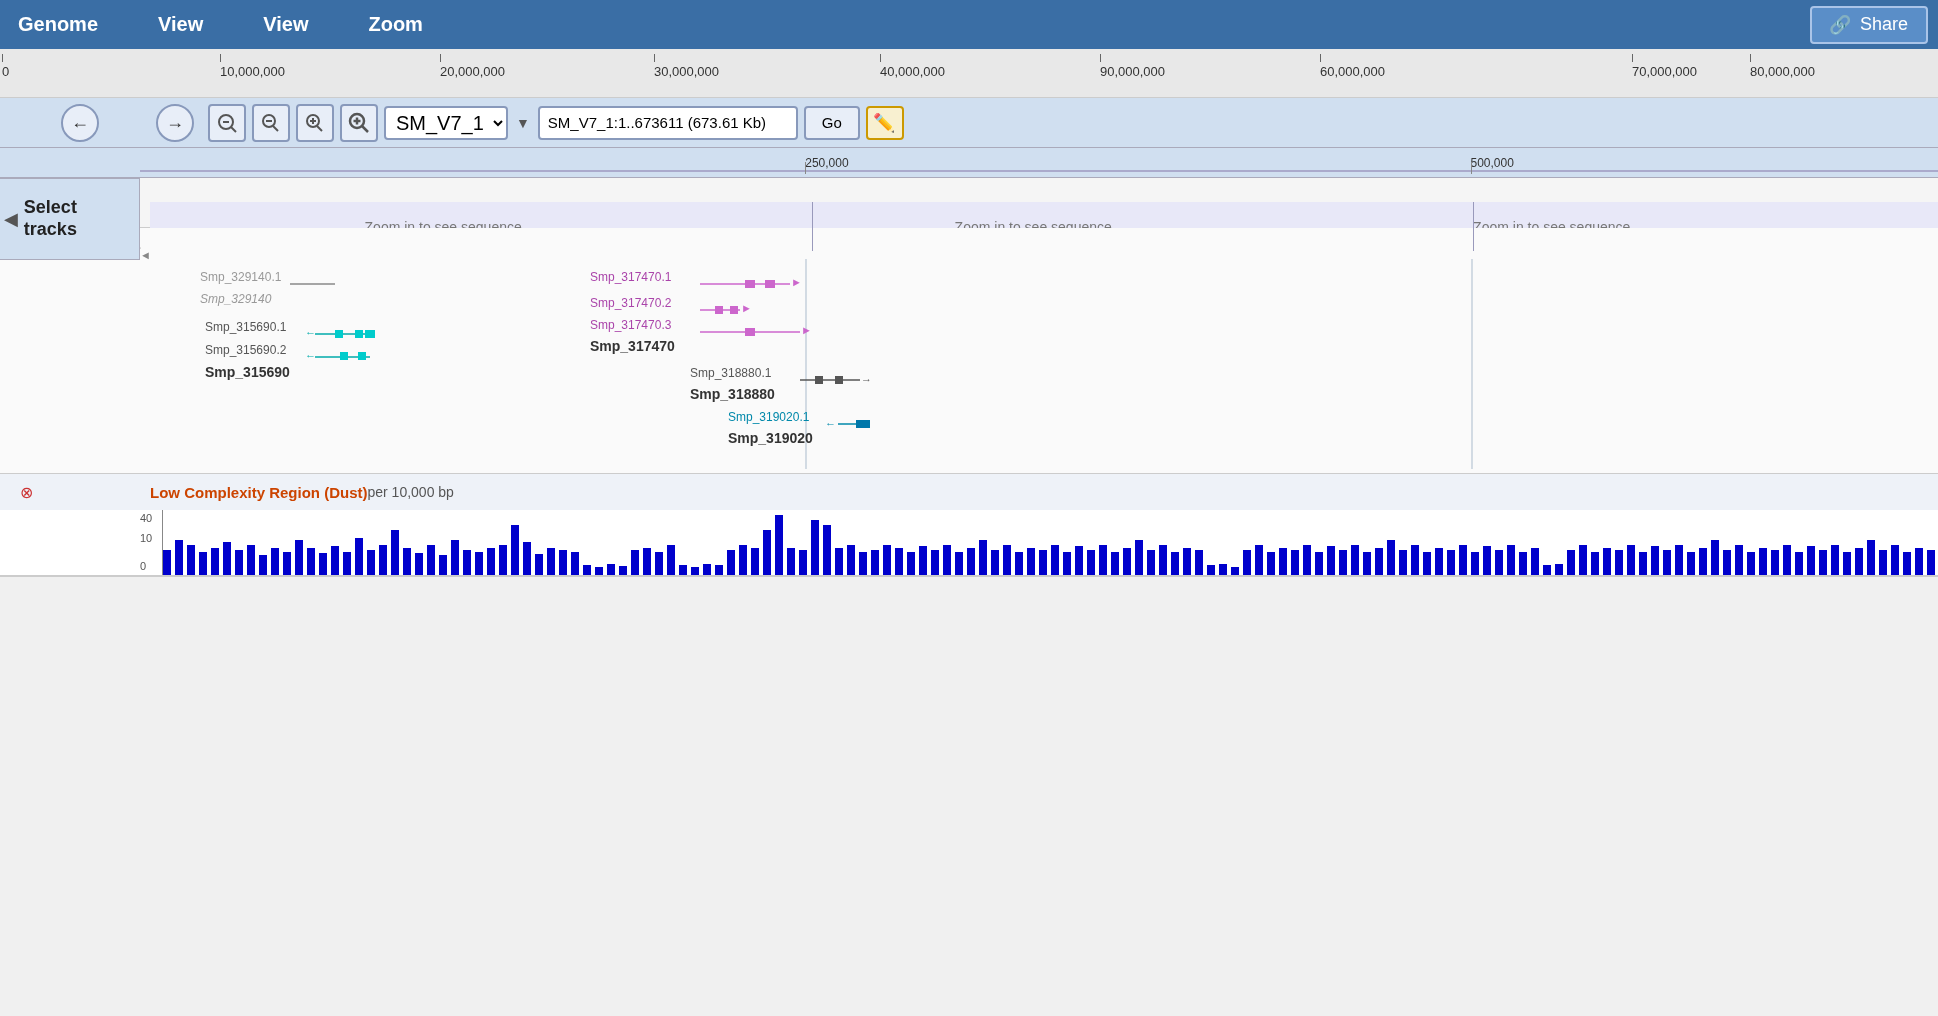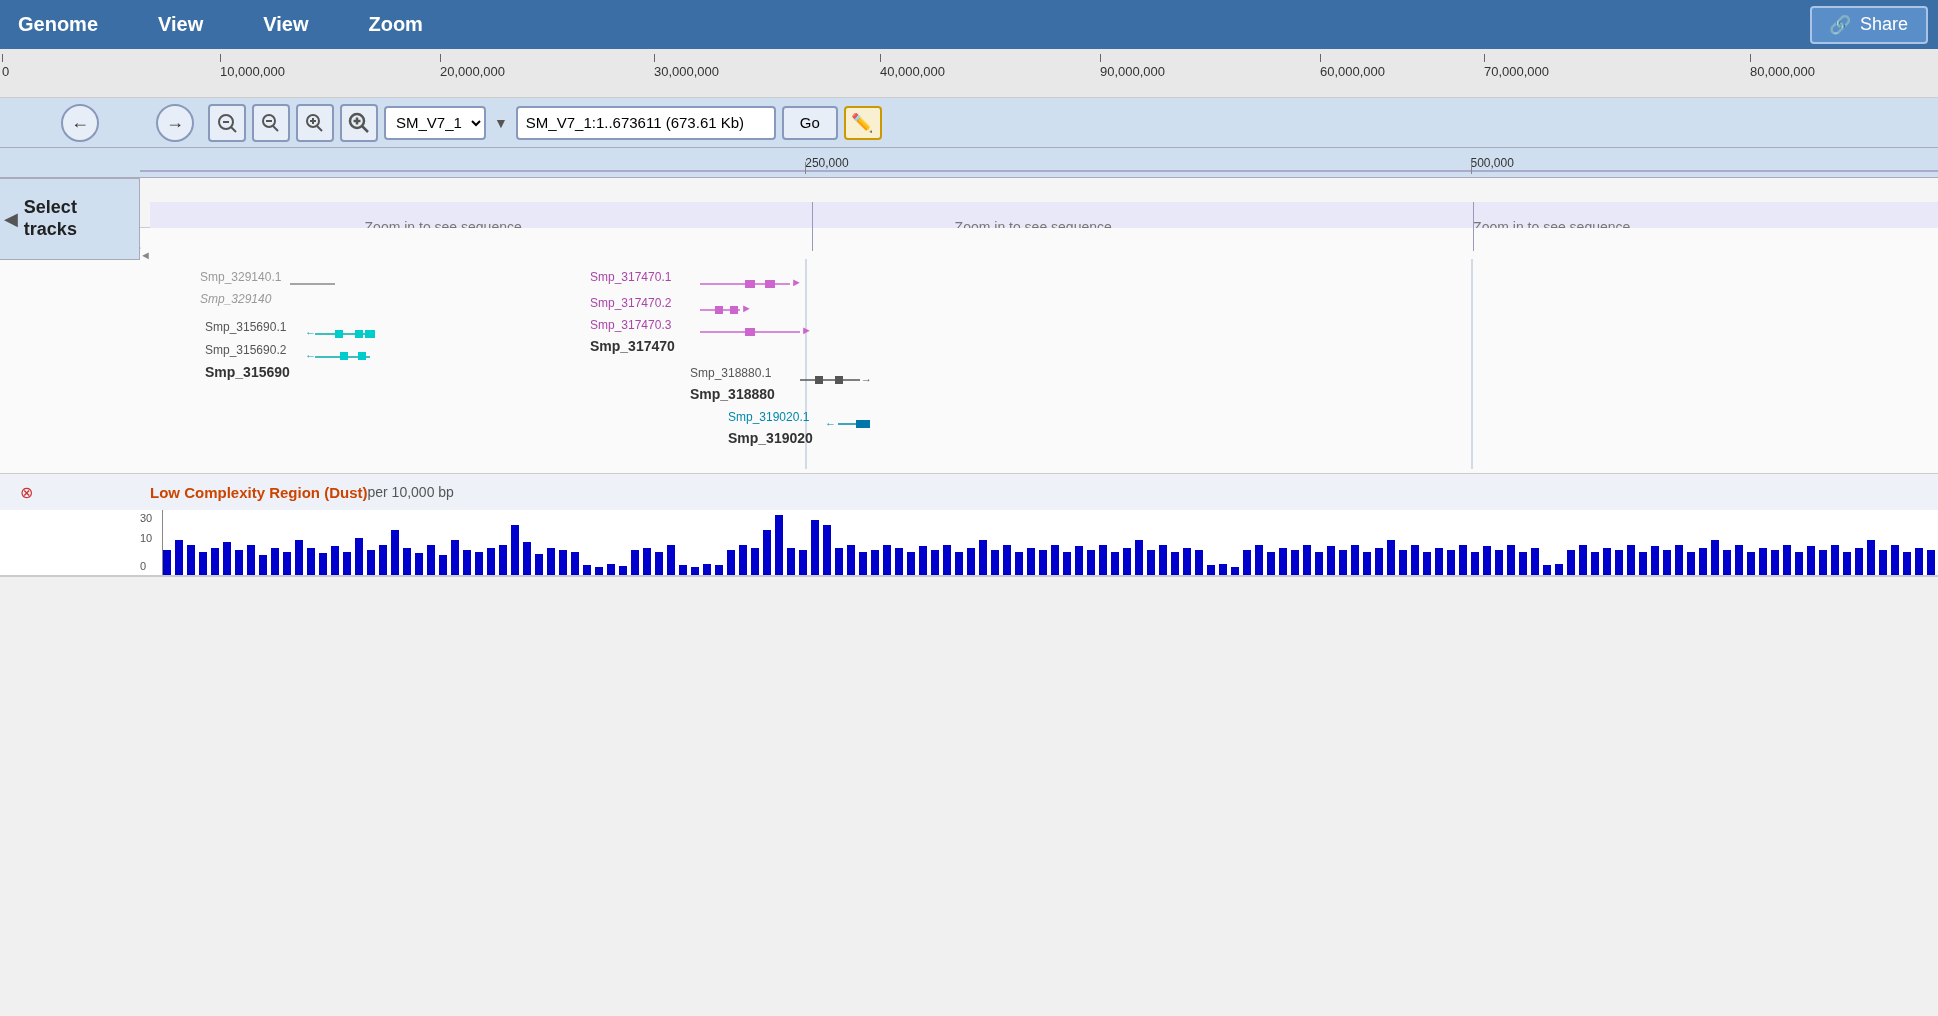--- a/index.html
+++ b/index.html
@@ -90,21 +90,21 @@
       height: 38px;
       font-size: 20px;
       cursor: pointer;
       display: flex;
       align-items: center;
       justify-content: center;
       color: #333;
     }
     .chr-select {
       height: 34px;
-      font-size: 15px;
+      font-size: 20px;
       border: 2px solid #8899bb;
       border-radius: 4px;
       padding: 0 6px;
       background: white;
     }
     .pos-input {
       height: 34px;
       font-size: 15px;
       border: 2px solid #8899bb;
       border-radius: 4px;
@@ -283,21 +283,21 @@
 </div>
 
 <div id="ruler">
   <span class="ruler-tick" style="left:2px">0</span>
   <span class="ruler-tick" style="left:220px">10,000,000</span>
   <span class="ruler-tick" style="left:440px">20,000,000</span>
   <span class="ruler-tick" style="left:654px">30,000,000</span>
   <span class="ruler-tick" style="left:880px">40,000,000</span>
   <span class="ruler-tick" style="left:1100px">90,000,000</span>
   <span class="ruler-tick" style="left:1320px">60,000,000</span>
-  <span class="ruler-tick" style="left:1484px">70,000,000</span>
+  <span class="ruler-tick" style="left:1632px">70,000,000</span>
   <span class="ruler-tick" style="left:1750px">80,000,000</span>
 </div>
 
 <div id="toolbar">
   <div style="width:140px; display:flex; align-items:center; justify-content:center;">
     <button class="nav-btn">←</button>
   </div>
   <button class="nav-btn">→</button>
   <button class="zoom-btn" style="font-size:22px; margin-left:8px;">
     <svg width="22" height="22" viewBox="0 0 22 22">
@@ -444,21 +444,21 @@
       <div style="width:140px; display:flex; align-items:center; padding-left:10px;">
         <span class="track-close" style="color:#cc3333; font-size:16px; margin-right:6px;">⊗</span>
       </div>
       <span class="lc-label-bold">Low Complexity Region (Dust)</span>
       <span class="lc-label-normal"> per 10,000 bp</span>
     </div>
 
     <div id="low-complexity-chart" style="position:relative; height:65px; background:#fff; overflow:hidden;">
 
       <div style="position:absolute; left:140px; top:2px; font-size:11px; color:#555; z-index:5;">
-        <span>30</span>
+        <span>40</span>
       </div>
       <div style="position:absolute; left:140px; top:22px; font-size:11px; color:#555; z-index:5;">
         <span>10</span>
       </div>
       <div style="position:absolute; left:140px; top:50px; font-size:11px; color:#555; z-index:5;">
         <span>0</span>
       </div>
 
       <div style="position:absolute; left:162px; top:0; width:1px; height:65px; background:#888; z-index:4;"></div>
 

